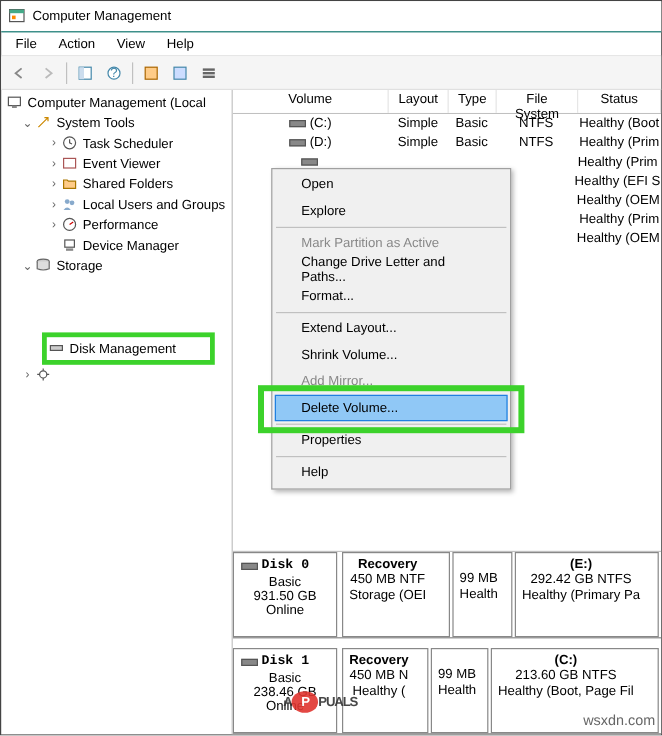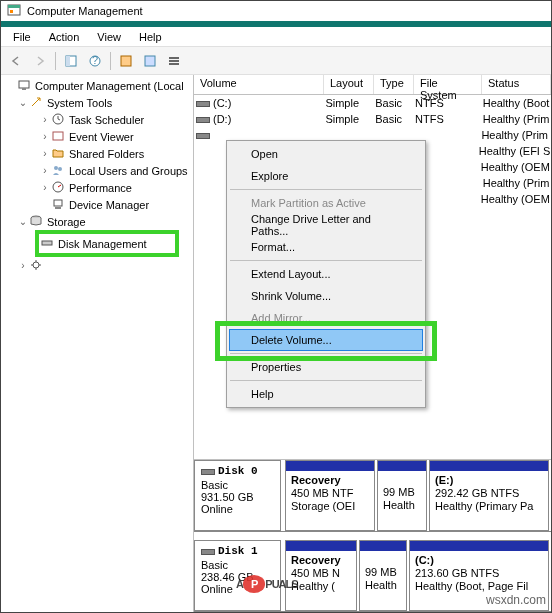--- a/index.html
+++ b/index.html
@@ -1,44 +1,44 @@
 <!DOCTYPE html>
 <html><head>
 <meta charset="utf-8">
 <style>
 * { box-sizing: border-box; margin: 0; padding: 0; font-family: "Segoe UI", Tahoma, sans-serif; font-size: 11px; }
 body { background: #fff; width: 552px; height: 613px; overflow: hidden; position: relative; }
 .window { border: 1px solid #444; background: #fff; }
-.titlebar { background: #fff; height: 26px; display: flex; align-items: center; padding: 0 6px; gap: 6px; border-bottom: 6px solid #0f766e; }
+.titlebar { background: #fff; height: 26px; display: flex; align-items: center; padding: 0 6px; gap: 6px; border-bottom: 1px solid #0f766e; }
 .titlebar .icon { width: 14px; height: 14px; }
 .menubar { height: 20px; display: flex; align-items: center; padding: 0 4px; gap: 2px; border-bottom: 1px solid #e0e0e0; }
 .menubar span { padding: 2px 8px; cursor: default; }
 .toolbar { height: 28px; display: flex; align-items: center; padding: 0 4px; gap: 2px; border-bottom: 1px solid #e0e0e0; background: #f5f5f5; }
 .tbtn { width: 22px; height: 22px; display: flex; align-items: center; justify-content: center; border: 1px solid transparent; }
 .tsep { width: 1px; height: 18px; background: #c0c0c0; margin: 0 2px; }
 .content { display: flex; height: 537px; }
 .tree { width: 193px; border-right: 1px solid #c0c0c0; padding: 2px 0; overflow: hidden; }
-.tree-item { display: flex; align-items: center; height: 17px; padding-left: 16px; white-space: nowrap; cursor: default; }
+.tree-item { display: flex; align-items: center; height: 17px; padding-left: 4px; white-space: nowrap; cursor: default; }
 .tree-item .tw { width: 12px; text-align: center; color: #666; font-size: 10px; }
 .tree-item .ic { width: 15px; height: 15px; margin-right: 3px; flex-shrink: 0; }
 .tree-item.l1 { padding-left: 16px; }
 .tree-item.l2 { padding-left: 38px; }
-.hl-box { border: 4px solid #3cd22b; padding: 1px; }
-.right { flex: 1; display: flex; flex-direction: column; overflow: hidden; }
+.hl-box { border: 4px solid #3cd22b; padding: 1px; margin-top: 47px; }
+.right { flex: 1; display: flex; flex-direction: column; overflow: hidden; text-align: center; }
 .vol-header { height: 20px; display: flex; border-bottom: 1px solid #c0c0c0; background: #fff; }
 .vol-header .col { border-right: 1px solid #e0e0e0; padding: 2px 6px; background: #fff; }
 .vol-list { flex: 1; }
 .vol-row { display: flex; height: 16px; align-items: center; }
 .vol-row .vc { padding: 0 2px; white-space: nowrap; overflow: hidden; }
 .disk-area { border-top: 1px solid #c0c0c0; background: #fff; }
 .disk-row { display: flex; border-bottom: 1px solid #888; height: 72px; }
 .disk-info { width: 100px; border: 1px solid #888; border-right: 1px solid #888; padding: 4px 6px; }
 .disk-info .dt { font-weight: bold; margin-bottom: 2px; font-family: Liberation Mono, monospace; }
 .parts { display: flex; flex: 1; gap: 0; padding-left: 4px; }
-.part { border: 1px solid #888; margin-right: 2px; display: flex; flex-direction: column; }
+.part { border: 1px solid #888; margin-right: 2px; display: flex; flex-direction: row; }
 .part-bar { height: 10px; background: #2030a8; }
 .part-body { padding: 3px 5px; font-size: 10px; line-height: 12px; }
 .ctx-menu { position: absolute; background: #f0f0f0; border: 1px solid #a0a0a0; box-shadow: 2px 2px 4px rgba(0,0,0,0.3); width: 200px; z-index: 100; padding: 2px; }
 .ctx-item { height: 22px; display: flex; align-items: center; padding: 0 22px; cursor: default; }
 .ctx-item.disabled { color: #888; }
 .ctx-item.hover { background: #90c8f6; border: 1px solid #2080e0; padding: 0 21px; }
 .ctx-sep { height: 1px; background: #c0c0c0; margin: 2px 1px; }
 .hl-green { position: absolute; border: 5px solid #3cd22b; z-index: 101; }
 .watermark { position: absolute; bottom: 6px; right: 6px; font-size: 12px; color: #666; z-index: 200; }
 .logo { position: absolute; left: 236px; bottom: 20px; z-index: 200; opacity: 0.9; font-size: 18px; font-weight: bold; color: #333; letter-spacing: -1px; }

